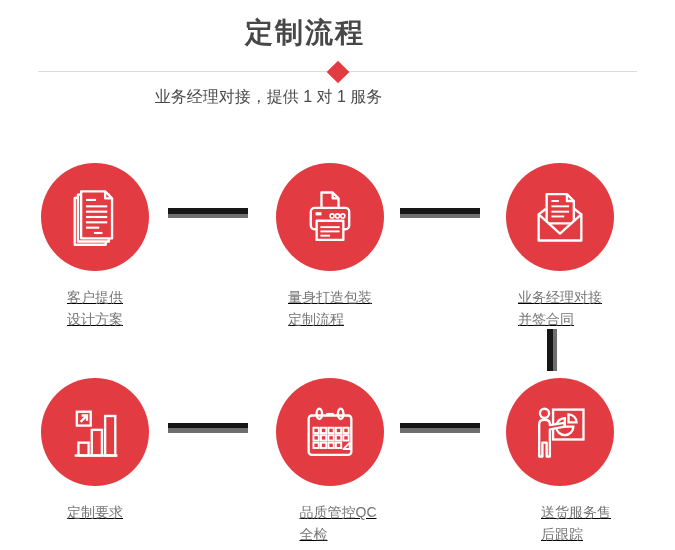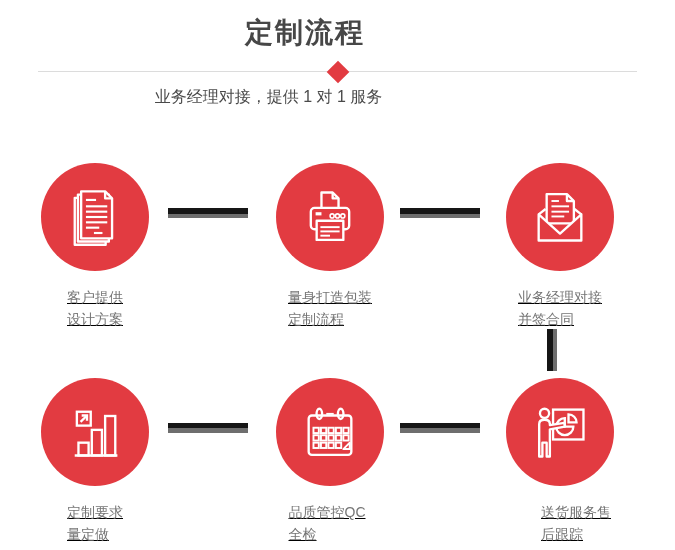--- a/index.html
+++ b/index.html
@@ -191,24 +191,23 @@
   <div class="step-label" style="left:480px;top:286px;">
     <div class="lines">
       <div>业务经理对接</div>
       <div>并签合同</div>
     </div>
   </div>
 
   <div class="step-label" style="left:15px;top:501px;">
     <div class="lines">
       <div>定制要求</div>
-      <div>量定做</div>
-    </div>
-  </div>
-  <div class="step-label" style="left:247px;top:501px;">
+    </div>
+  </div>
+  <div class="step-label" style="left:258px;top:501px;">
     <div class="lines">
       <div>品质管控QC</div>
       <div>全检</div>
     </div>
   </div>
   <div class="step-label" style="left:496px;top:501px;">
     <div class="lines">
       <div>送货服务售</div>
       <div>后跟踪</div>
     </div>

